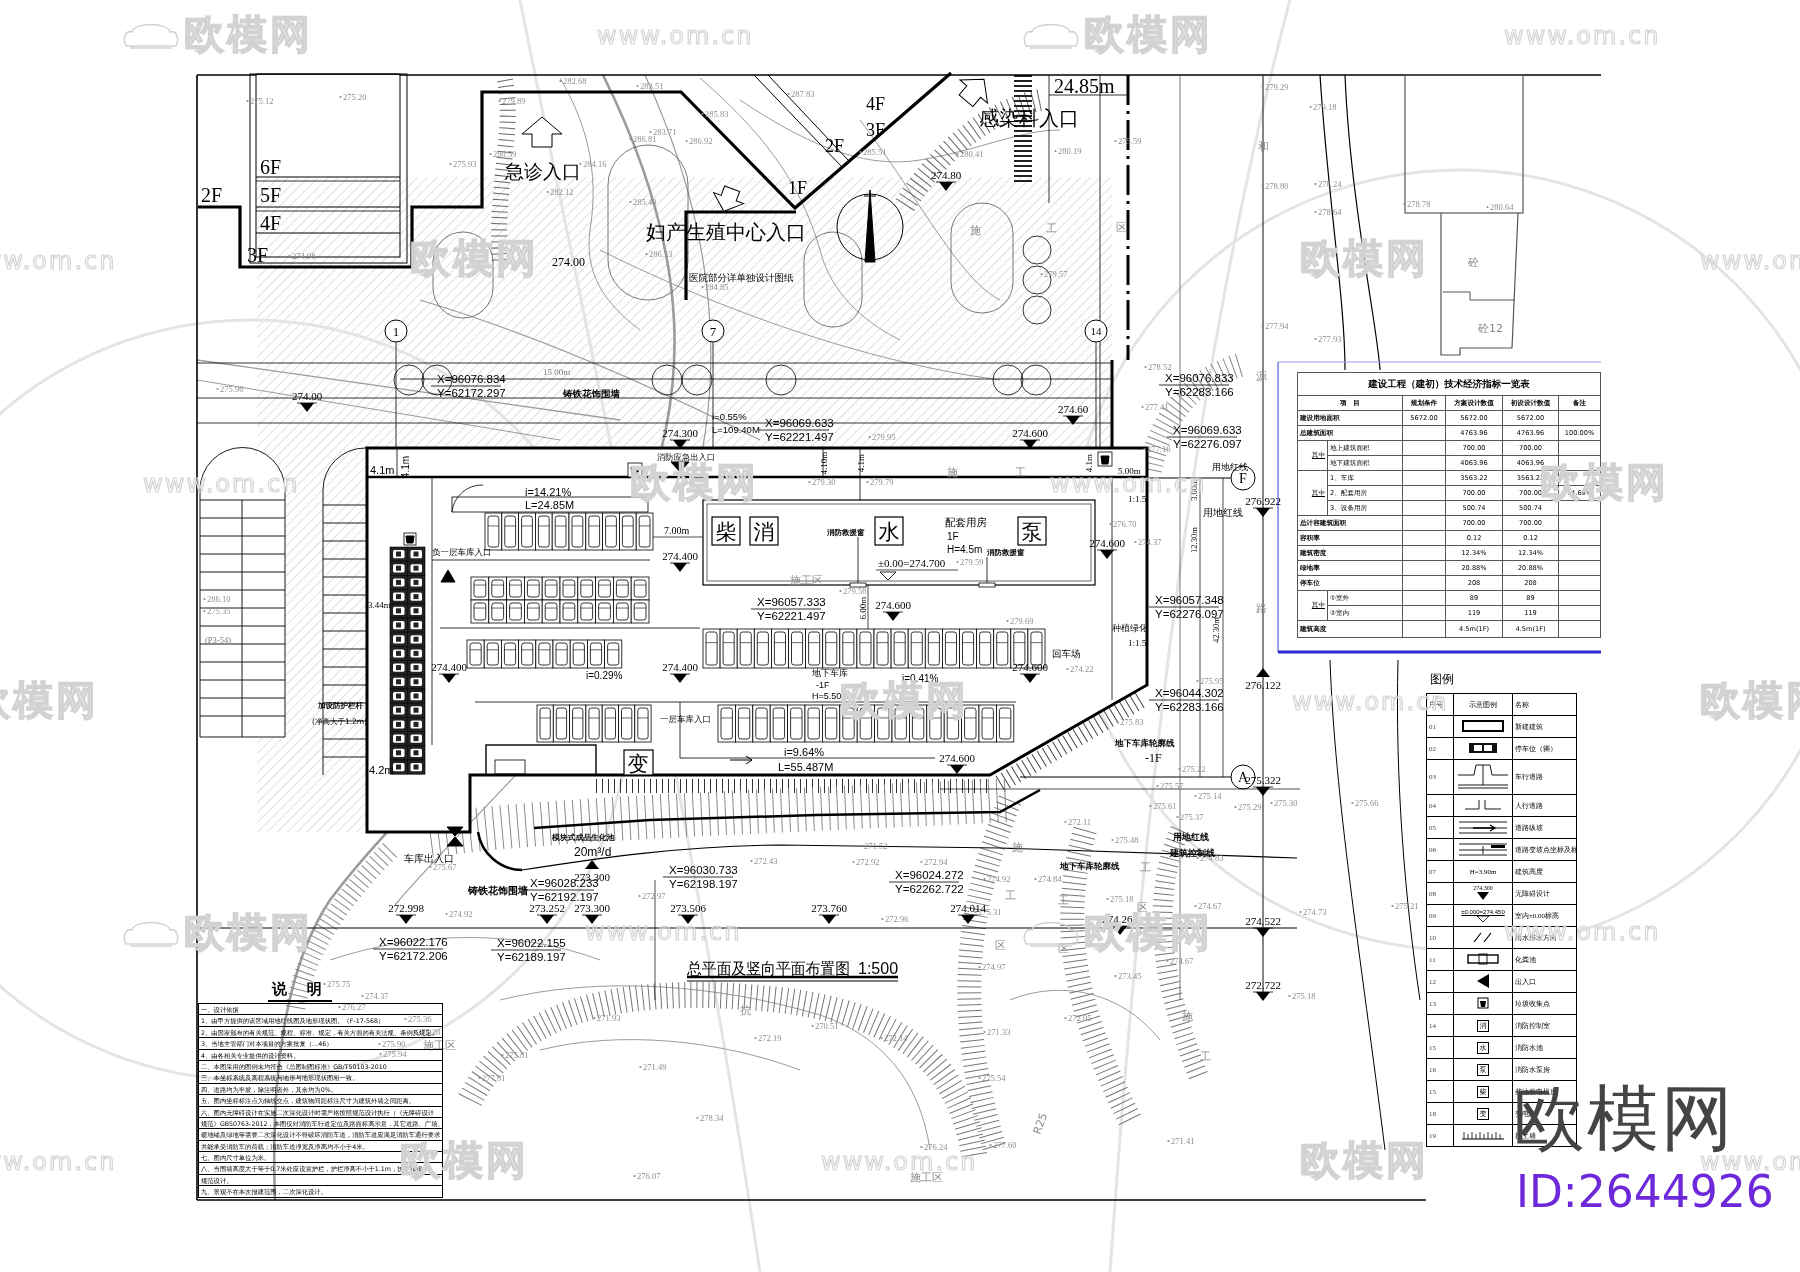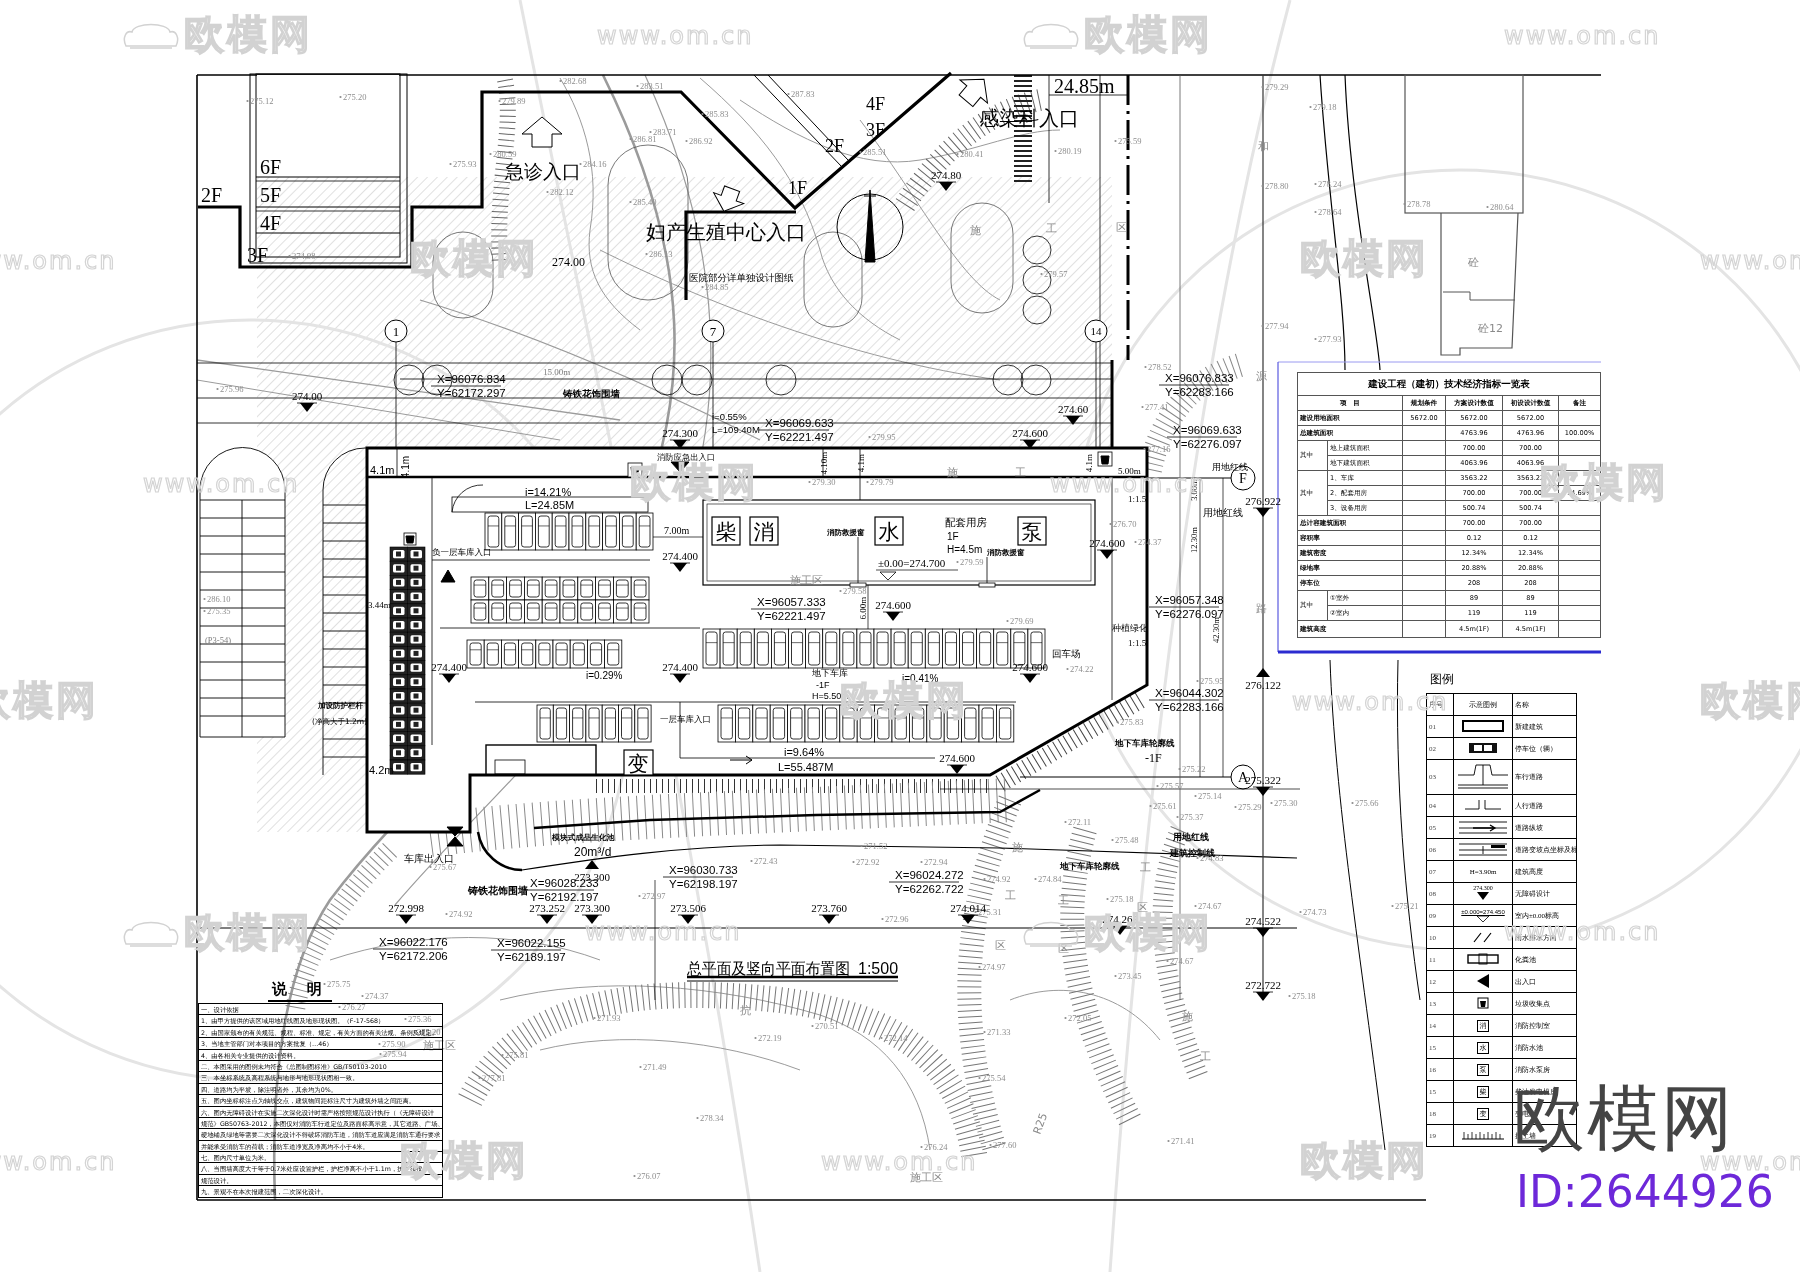--- a/index.html
+++ b/index.html
@@ -13,21 +13,21 @@
 svg .elev{font-family:"Liberation Serif","DejaVu Serif",serif;font-size:11px;}
 svg .gray{fill:#7d7d7d;}
 svg .mark{font-family:"DejaVu Sans",sans-serif;font-size:11px;fill:#8a8a8a;}
 
 #indicator-table{position:absolute;left:1297px;top:372px;width:303px;border-collapse:collapse;table-layout:fixed;background:#fff;font-family:"DejaVu Sans",sans-serif;font-size:6.6px;}
 #indicator-table td,#indicator-table th{border:0.8px solid #555;height:14px;padding:0 2px;white-space:nowrap;overflow:hidden;}
 #indicator-table .title{height:22px;font-size:9.5px;font-weight:bold;text-align:center;}
 #indicator-table th{font-weight:bold;text-align:center;}
 #indicator-table td.num{text-align:center;}
 #indicator-table td.lbl{font-weight:bold;text-align:left;}
-#indicator-table td.grp{text-align:left;}
+#indicator-table td.grp{text-align:right;text-decoration:underline;}
 #indicator-table tr.last td{height:16px;}
 
 #legend-title{position:absolute;left:1430px;top:671px;font-family:"Liberation Serif","DejaVu Serif",serif;font-size:12px;}
 #legend-table{position:absolute;left:1426px;top:693px;width:150px;border-collapse:collapse;table-layout:fixed;background:#fff;border:1.8px solid #000;font-family:"Liberation Serif","DejaVu Serif",serif;font-size:7px;}
 #legend-table td{border:1px solid #000;padding:0 2px;height:21px;white-space:nowrap;overflow:hidden;}
 #legend-table td.no{color:#444;}
 #legend-table td.sym{text-align:center;padding:0;}
 #legend-table tr.tall td{height:34px;}
 .sym-box{display:inline-block;border:1px solid #000;width:10px;height:10px;line-height:10px;font-size:7px;text-align:center;}
 

